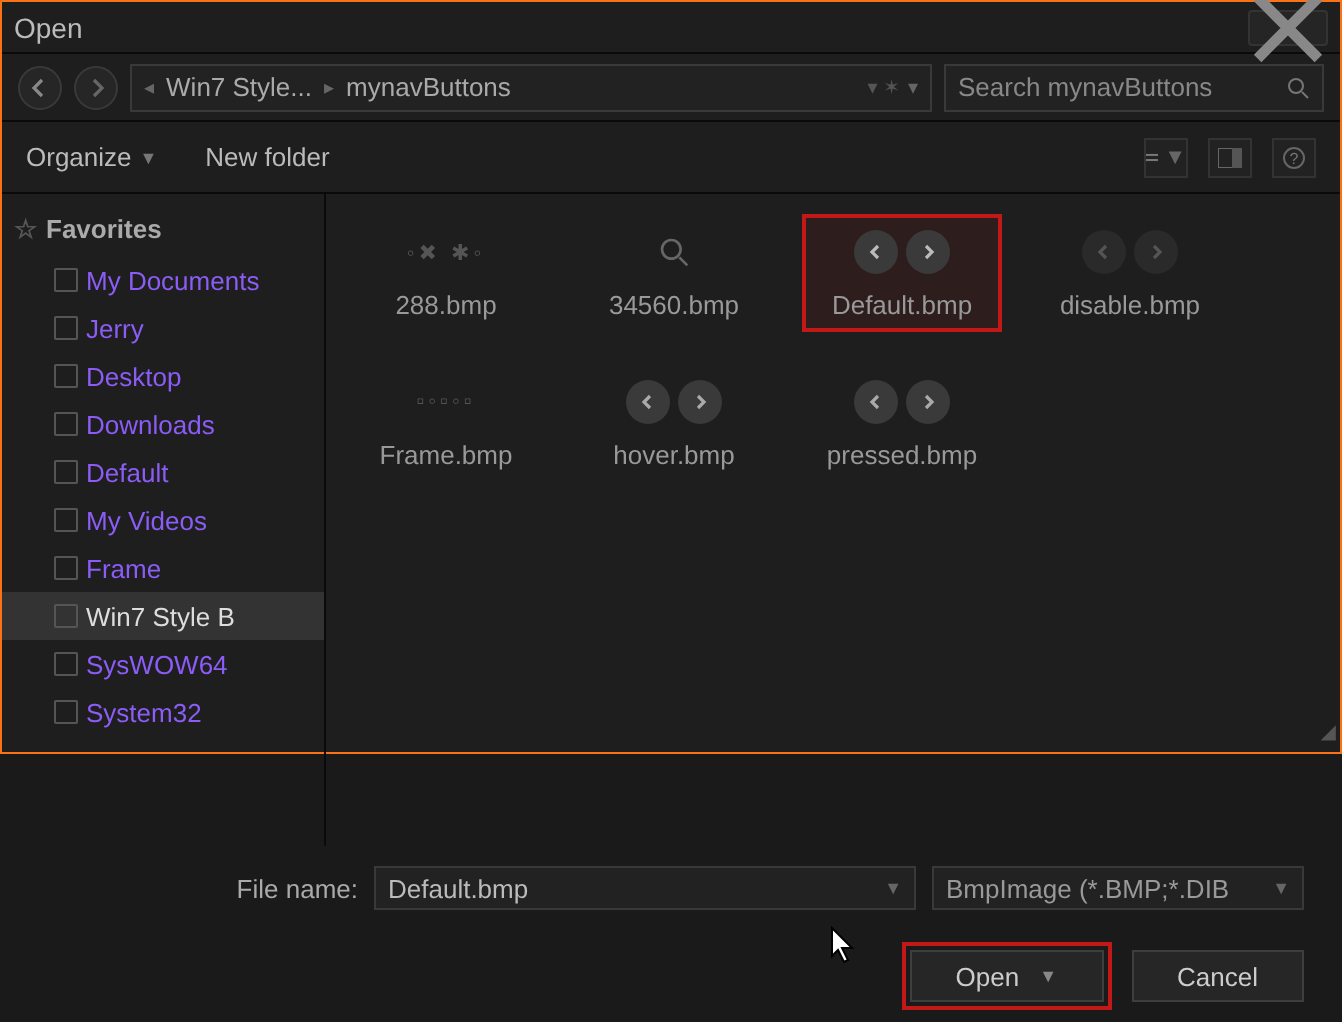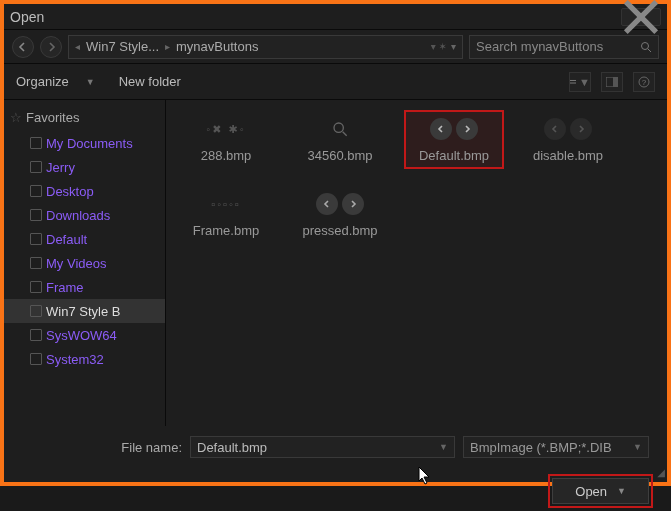--- a/index.html
+++ b/index.html
@@ -1,38 +1,38 @@
 <!DOCTYPE html>
 <html><head>
 <meta charset="utf-8">
 <style>
 *{box-sizing:border-box;margin:0;padding:0;font-family:"Segoe UI",Arial,sans-serif}
 body{background:#1a1a1a;width:671px;height:511px;overflow:hidden;color:#999;font-size:13px;user-select:none}
-.window{width:671px;height:486px;background:#1e1e1e;border:4px solid #f97316;position:relative}
+.window{width:671px;height:377px;background:#1e1e1e;border:1px solid #f97316;position:relative}
 .titlebar{height:26px;display:flex;align-items:center;padding:0 6px;color:#bbb;font-size:14px;border-bottom:1px solid #0a0a0a}
 .titlebar-title{flex:1}
 .close-btn{width:40px;height:18px;border:1px solid #333;background:#252525;color:#777;font-size:11px;display:flex;align-items:center;justify-content:center;border-radius:2px}
 .navrow{height:34px;display:flex;align-items:center;padding:6px 8px;gap:6px;border-bottom:1px solid #0a0a0a}
 .navbtn{width:22px;height:22px;border-radius:50%;background:#262626;border:1px solid #393939;display:flex;align-items:center;justify-content:center;color:#777}
 .navbtn svg{width:10px;height:10px}
 .bc{flex:1;height:24px;background:#222;border:1px solid #393939;display:flex;align-items:center;padding:0 6px;color:#aaa;gap:4px}
 .bc .sep{color:#666;font-size:10px}
 .bc .crumb{padding:0 2px;white-space:nowrap}
 .bc-tail{display:flex;gap:4px;margin-left:auto;align-items:center}
 .star{color:#555;font-size:10px}
 .search{width:190px;height:24px;background:#222;border:1px solid #393939;display:flex;align-items:center;padding:0 6px;color:#888}
 .search span{flex:1}
 .toolbar{height:36px;display:flex;align-items:center;padding:0 12px;gap:24px;border-bottom:1px solid #0a0a0a}
-.tool{color:#bbb;display:flex;align-items:center;gap:17px}
+.tool{color:#bbb;display:flex;align-items:center;gap:4px}
 .tool .dd{font-size:9px;color:#777}
 .tool-right{margin-left:auto;display:flex;gap:10px;align-items:center}
 .iconbtn{width:22px;height:20px;border:1px solid #333;background:#222;display:flex;align-items:center;justify-content:center;color:#666;font-size:11px}
 .body{display:flex;height:326px}
 .sidebar{width:162px;border-right:1px solid #0a0a0a;overflow:hidden;padding-top:6px}
-.fav-hdr{padding:4px 10px 6px 22px;color:#aaa;font-weight:400;position:relative}
+.fav-hdr{padding:4px 10px 6px 22px;color:#aaa;font-weight:700;position:relative}
 .fav-hdr::before{content:"☆";position:absolute;left:6px;color:#555}
 .side-item{padding:4px 8px 4px 42px;color:#8b5cf6;white-space:nowrap;overflow:hidden;position:relative;height:24px;display:flex;align-items:center}
 .side-item::before{content:"";position:absolute;left:26px;top:6px;width:10px;height:10px;border:1px solid #555;border-radius:1px}
 .side-item.sel{background:#333;color:#ddd}
 .files{flex:1;padding:10px 10px;display:flex;flex-wrap:wrap;align-content:flex-start;gap:16px 14px}
 .file{width:100px;display:flex;flex-direction:column;align-items:center;gap:6px;padding:4px;border:2px solid transparent}
 .file.sel{border:2px solid #c21818;background:rgba(120,30,30,0.18)}
 .thumb{width:52px;height:26px;display:flex;align-items:center;justify-content:center;gap:4px}
 .circ{width:22px;height:22px;border-radius:50%;background:#3a3a3a;display:flex;align-items:center;justify-content:center}
 .circ.dis{background:#2a2a2a}
@@ -200,20 +200,35 @@
               <svg viewBox="0 0 10 10">
                 <path d="M6 2 L3 5 L6 8" stroke="#aaa" fill="none" stroke-width="1.6"></path>
               </svg>
             </span>
           <span class="circ">
               <svg viewBox="0 0 10 10">
                 <path d="M4 2 L7 5 L4 8" stroke="#aaa" fill="none" stroke-width="1.6"></path>
               </svg>
             </span>
         </div>
+        <div class="fname">hover.bmp</div>
+      </div>
+      <div class="file">
+        <div class="thumb">
+          <span class="circ">
+              <svg viewBox="0 0 10 10">
+                <path d="M6 2 L3 5 L6 8" stroke="#aaa" fill="none" stroke-width="1.6"></path>
+              </svg>
+            </span>
+          <span class="circ">
+              <svg viewBox="0 0 10 10">
+                <path d="M4 2 L7 5 L4 8" stroke="#aaa" fill="none" stroke-width="1.6"></path>
+              </svg>
+            </span>
+        </div>
         <div class="fname">pressed.bmp</div>
       </div>
     </div>
   </div>
 
   <div class="bottom">
     <div class="fnrow">
       <div class="fnlabel">File name:</div>
       <div class="fninput">
         <span>Default.bmp</span>
@@ -222,19 +237,22 @@
       <div class="ftype">
         <span>BmpImage (*.BMP;*.DIB</span>
         <span class="dd">▼</span>
       </div>
     </div>
     <div class="btnrow">
       <div class="btn open-b">
         <span>Open</span>
         <span class="dd">▼</span>
       </div>
+      <div class="btn">
+        <span>Cancel</span>
+      </div>
     </div>
     <svg class="cursor" viewBox="0 0 14 20">
         <path d="M1 1 L1 15 L4 12 L7 18 L9 17 L6 11 L11 11 Z" fill="#fff" stroke="#000"></path>
       </svg>
   </div>
   <div class="grip">◢</div>
 </div>
 
 </body></html>

